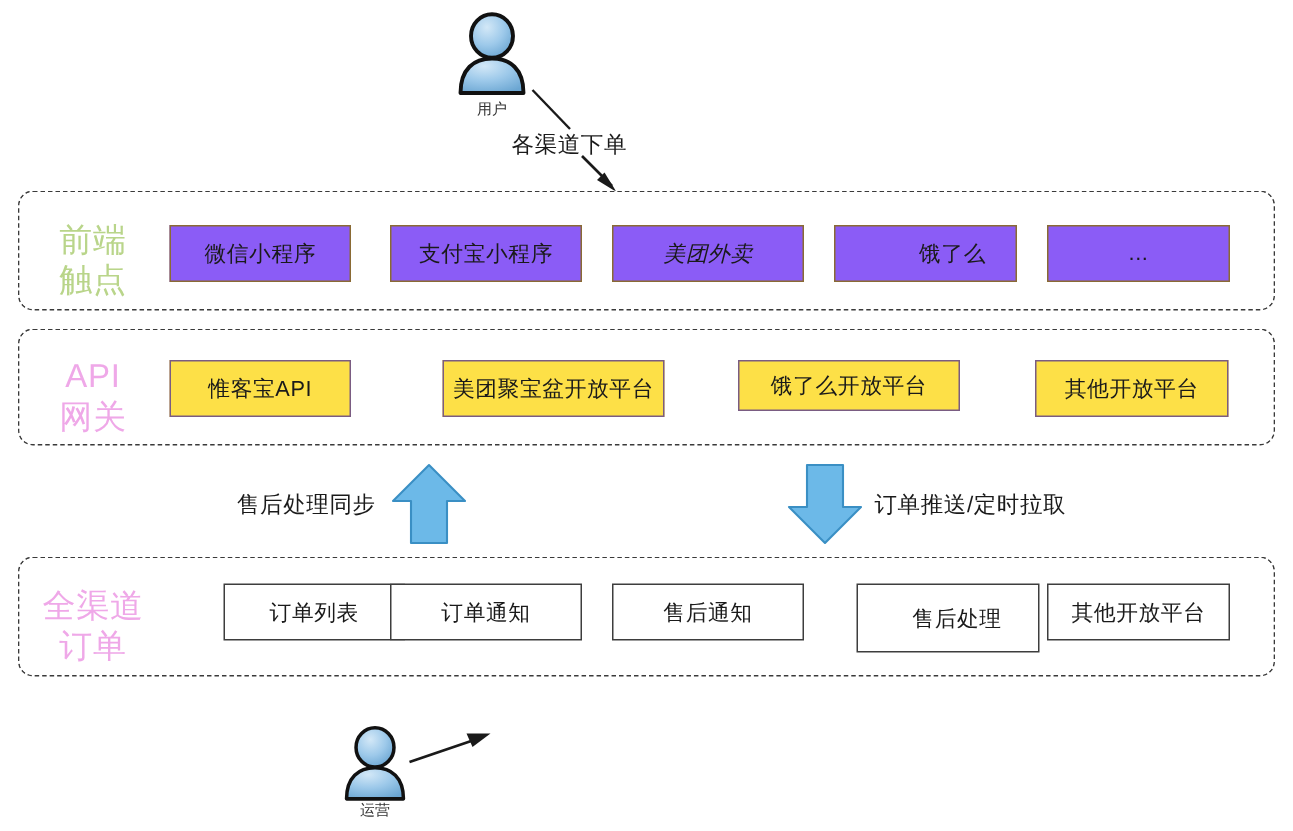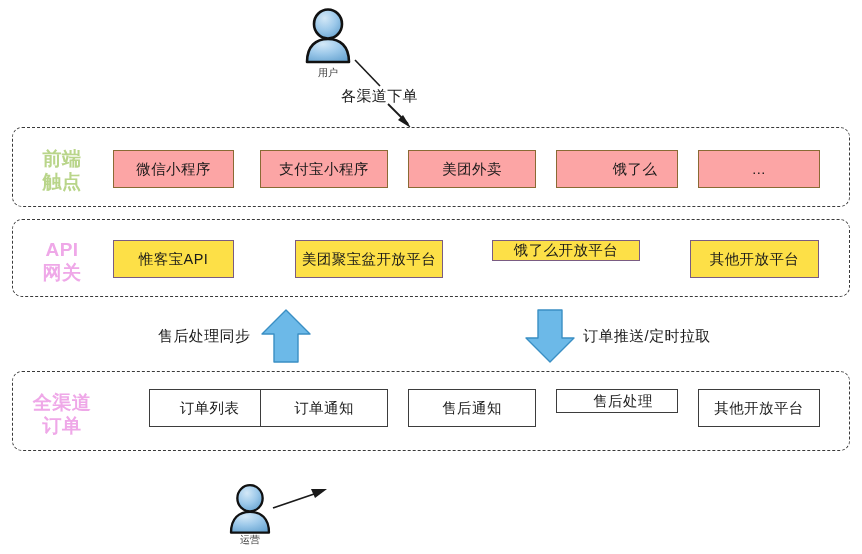--- a/index.html
+++ b/index.html
@@ -21,22 +21,22 @@
   
   .layer-band {
     position: absolute;
     border: 1.6px dashed #3a3a3a;
     border-radius: 10px;
     background: #ffffff;
     box-sizing: border-box;
   }
   .layer-label {
     position: absolute;
-    font-size: 19px;
-    font-weight: bold;
+    font-size: 22px;
+    font-weight: normal;
     line-height: 1.22;
     text-align: center;
     white-space: pre-line;
     letter-spacing: 0.5px;
   }
   .label-green { color: #b9d58a; }
   .label-pink  { color: #efa8e8; }
 
   
   .node {
@@ -44,21 +44,21 @@
     box-sizing: border-box;
     display: flex;
     align-items: center;
     justify-content: center;
     font-size: 14.5px;
     color: #1a1a1a;
     text-align: center;
     letter-spacing: 0.4px;
   }
   .node-orange {
-    background: #fca5a5;
+    background: #8b5cf6;
     border: 1.4px solid #8a6a34;
   }
   .node-pink {
     background: #fde047;
     border: 1.4px solid #7a5c82;
   }
   .node-plain {
     background: #ffffff;
     border: 1.4px solid #3d3d3d;
   }
@@ -133,44 +133,44 @@
 
     <polygon points="538,310 562,310 562,338 574,338 550,362 526,338 538,338" fill="#6cb9e8" stroke="#3a8fc4" stroke-width="1.4" stroke-linejoin="round"></polygon>
   </svg>
 
   <div class="layer-band" style="left:12px; top:127px; width:838px; height:80px;"></div>
   <div class="layer-label label-green" style="left:24px; top:147px; width:76px;">前端
 触点</div>
 
   <div class="node node-orange" style="left:113px; top:150px; width:121px; height:38px;">微信小程序</div>
   <div class="node node-orange" style="left:260px; top:150px; width:128px; height:38px;">支付宝小程序</div>
-  <div class="node node-orange" style="left:408px; top:150px; width:128px; height:38px;">美团外卖</div>
+  <div class="node node-orange" style="left:408px; top:150px; width:128px; height:38px;font-style:italic;">美团外卖</div>
   <div class="node node-orange" style="left:556px; top:150px; width:122px; height:38px;padding-left:36px;">饿了么</div>
   <div class="node node-orange" style="left:698px; top:150px; width:122px; height:38px;">...</div>
 
   <div class="layer-band" style="left:12px; top:219px; width:838px; height:78px;"></div>
   <div class="layer-label label-pink" style="left:24px; top:238px; width:76px;">API
 网关</div>
 
   <div class="node node-pink" style="left:113px; top:240px; width:121px; height:38px;">惟客宝API</div>
   <div class="node node-pink" style="left:295px; top:240px; width:148px; height:38px;">美团聚宝盆开放平台</div>
-  <div class="node node-pink" style="left:492px; top:240px; width:148px; height:21px;">饿了么开放平台</div>
+  <div class="node node-pink" style="left:492px; top:240px; width:148px; height:34px;">饿了么开放平台</div>
   <div class="node node-pink" style="left:690px; top:240px; width:129px; height:38px;">其他开放平台</div>
 
   <div class="free-text" style="left:158px; top:327px;">售后处理同步</div>
   <div class="free-text" style="left:583px; top:327px;">订单推送/定时拉取</div>
 
   <div class="layer-band" style="left:12px; top:371px; width:838px; height:80px;"></div>
   <div class="layer-label label-pink" style="left:20px; top:391px; width:84px;">全渠道
 订单</div>
 
   <div class="node node-plain" style="left:113px; top:389px; width:121px; height:38px;margin-left:36px;">订单列表</div>
   <div class="node node-plain" style="left:260px; top:389px; width:128px; height:38px;">订单通知</div>
   <div class="node node-plain" style="left:408px; top:389px; width:128px; height:38px;">售后通知</div>
-  <div class="node node-plain" style="left:556px; top:389px; width:122px; height:24px;padding-left:12px;">售后处理</div>
+  <div class="node node-plain" style="left:571px; top:389px; width:122px; height:46px;padding-left:12px;">售后处理</div>
   <div class="node node-plain" style="left:698px; top:389px; width:122px; height:38px;">其他开放平台</div>
 
 
   <div class="actor" style="left:222px; top:482px;">
     <svg width="56" height="56" viewBox="0 0 62 62" aria-hidden="true">
       <path d="M10 56 C10 40 19 33 31 33 C43 33 52 40 52 56 Z" fill="url(#bodyGrad)" stroke="#111111" stroke-width="2.6" stroke-linejoin="round"></path>
       <ellipse cx="31" cy="18" rx="14" ry="14.5" fill="url(#headGrad)" stroke="#111111" stroke-width="2.6"></ellipse>
     </svg>
   </div>
   <div class="actor-caption" style="left:220px; top:533px; width:60px;">运营</div>

